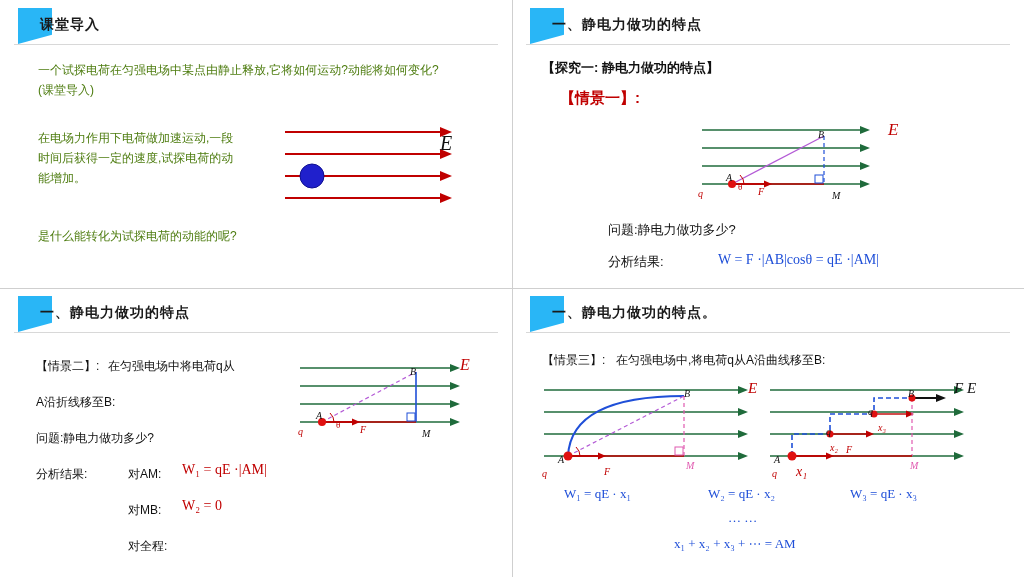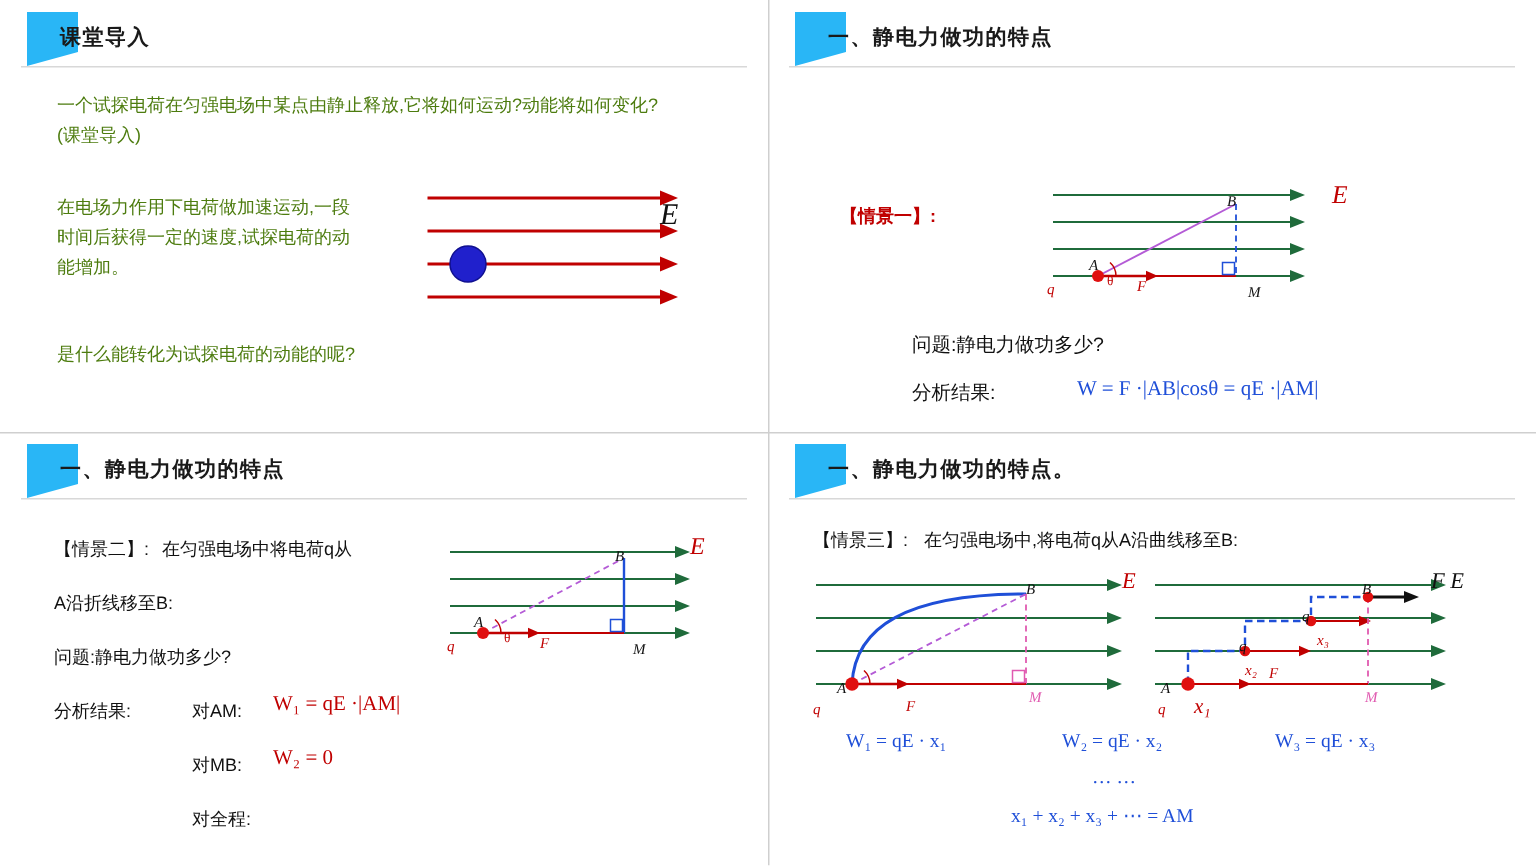--- a/index.html
+++ b/index.html
@@ -78,22 +78,23 @@
       </svg>
     </div>
     <div class="abs" style="left:440px;top:132px;font-size:20px;font-family:'Liberation Serif',serif;font-style:italic;color:#111;">E</div>
   </div>
 
   <div class="slide">
     <div class="tagmark"></div>
     <div class="slide-title">一、静电力做功的特点</div>
     <div class="title-underline"></div>
 
-
-    <div class="body-text boldline" style="left:48px;top:88px;font-size:12px;color:#c00000;margin-top:46px;">【情景一】:</div>
+    <div class="body-text boldline" style="left:30px;top:58px;font-size:13px;color:#111;">【探究一:  静电力做功的特点】</div>
+
+    <div class="body-text boldline" style="left:48px;top:88px;font-size:15px;color:#c00000;">【情景一】:</div>
 
     <div class="abs" style="left:190px;top:122px;">
       <svg width="180" height="82" viewBox="0 0 180 82">
         <g stroke="#1f6b3b" stroke-width="1.4">
           <line x1="0" y1="8" x2="160" y2="8"></line>
           <line x1="0" y1="26" x2="160" y2="26"></line>
           <line x1="0" y1="44" x2="160" y2="44"></line>
           <line x1="0" y1="62" x2="160" y2="62"></line>
         </g>
         <g fill="#1f6b3b">

